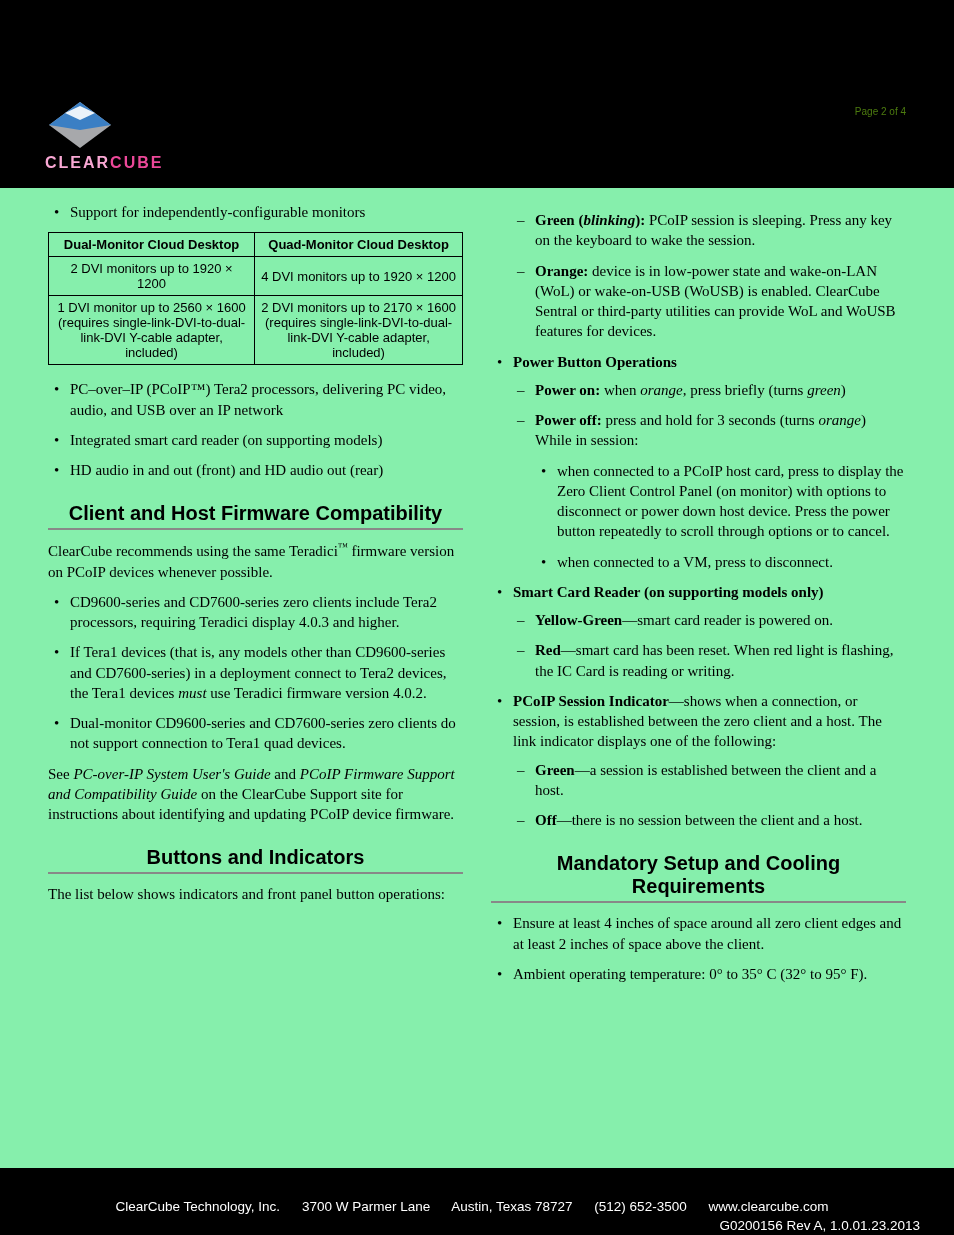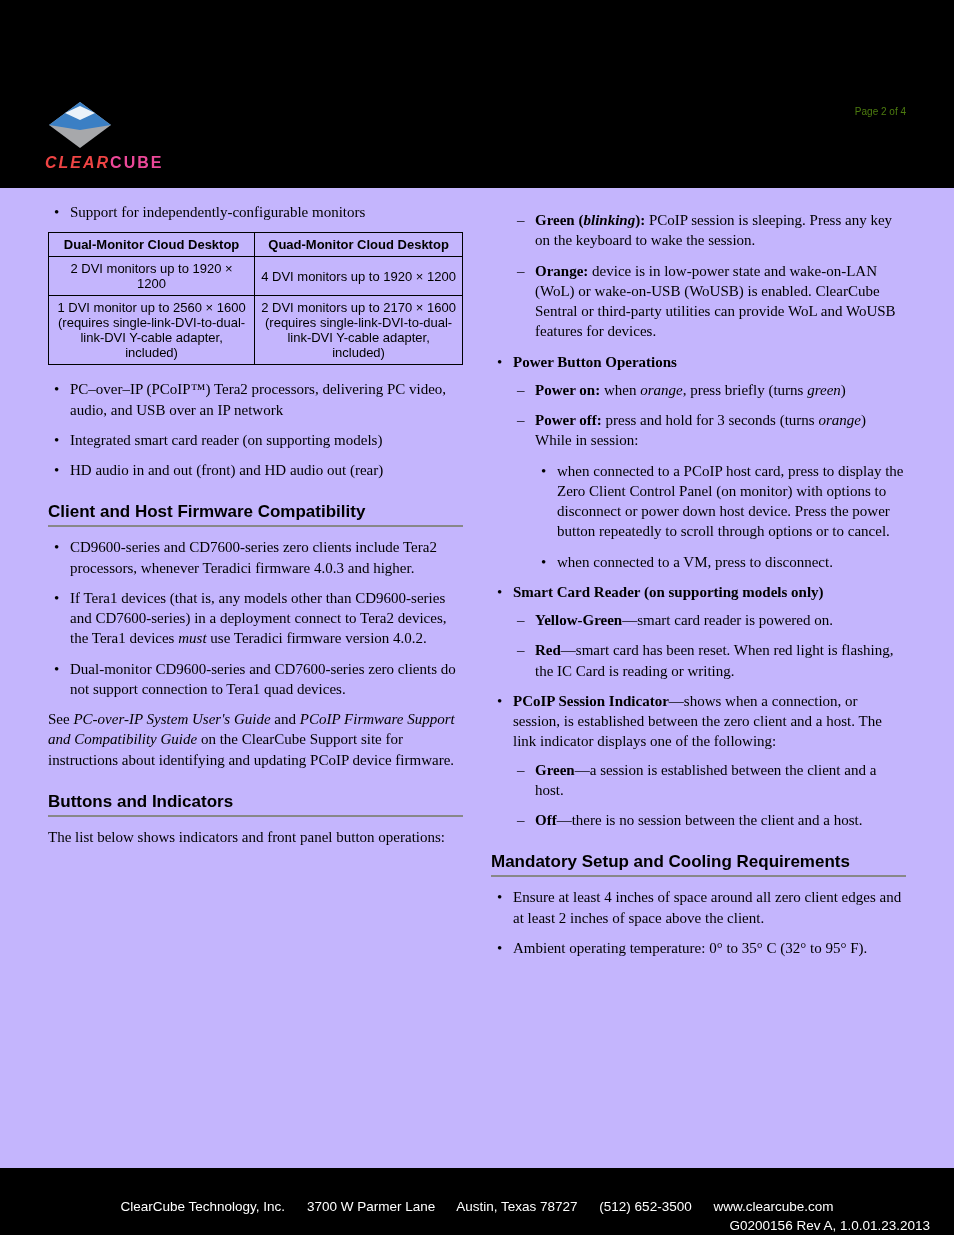--- a/index.html
+++ b/index.html
@@ -33,40 +33,41 @@
     top: 100px;
   }
   .logo svg { display: block; }
   .logo-text {
     font-family: Arial, sans-serif;
     font-weight: bold;
     letter-spacing: 2px;
     font-size: 16px;
     margin-top: 4px;
   }
-  .logo-clear { color: #ef4444; font-style: italic; }
+  .logo-clear { color: #f9a8d4; }
   .logo-cube { color: #ec4899; }
   .page {
-    background: #c4b5fd;
+    background: #86efac;
     width: 100%;
     padding: 14px 48px 70px 48px;
     min-height: 980px;
     column-count: 2;
     column-gap: 28px;
     column-fill: auto;
     height: 980px;
   }
   h2 {
     font-family: Arial, sans-serif;
     font-weight: bold;
-    font-size: 17px;
+    font-size: 20px;
     border-bottom: 2px solid #888;
     padding-bottom: 3px;
     margin-top: 22px;
     margin-bottom: 10px;
+    text-align: center;
   }
   p { margin-bottom: 10px; line-height: 1.35; }
   ul { list-style: none; margin-bottom: 8px; }
   ul.lvl1 > li { padding-left: 22px; position: relative; margin-bottom: 10px; line-height: 1.35; }
   ul.lvl1 > li::before { content: "•"; position: absolute; left: 6px; top: 0; }
   ul.lvl2 { margin-top: 8px; }
   ul.lvl2 > li { padding-left: 22px; position: relative; margin-bottom: 10px; line-height: 1.35; }
   ul.lvl2 > li::before { content: "–"; position: absolute; left: 4px; top: 0; }
   ul.lvl3 { margin-top: 8px; }
   ul.lvl3 > li { padding-left: 22px; position: relative; margin-bottom: 10px; line-height: 1.35; }
@@ -84,21 +85,21 @@
     padding: 4px 6px;
     text-align: center;
     vertical-align: middle;
   }
   table.monitor th { font-weight: bold; }
   .b { font-weight: bold; text-align: center; }
   .i { font-style: italic; }
   .sup { vertical-align: super; font-size: 10px; }
   .footer {
     position: absolute;
-    bottom: 0; left: 0; right: 0;
+    bottom: 0; left: 0; right: 10px;
     height: 51px;
     background: #000;
     color: #fff;
     font-family: Arial, sans-serif;
     font-size: 13.5px;
     text-align: center;
     padding-top: 14px;
     line-height: 1.4;
   }
   .footer-sep { display: inline-block; width: 18px; }
@@ -144,22 +145,25 @@
   </tbody>
     </table>
 
   <ul class="lvl1">
     <li>PC–over–IP (PCoIP™) Tera2 processors, delivering PC video, audio, and USB over an IP network</li>
     <li>Integrated smart card reader (on supporting models)</li>
     <li>HD audio in and out (front) and HD audio out (rear)</li>
   </ul>
 
   <h2>Client and Host Firmware Compatibility</h2>
-  <ul class="lvl1">
-    <li>CD9600-series and CD7600-series zero clients include Tera2 processors, whenever Teradici firmware 4.0.3 and higher.</li>
+  <p>
+    <span>ClearCube recommends using the same Teradici</span><span class="sup">™</span><span> firmware version on PCoIP devices whenever possible.</span>
+  </p>
+  <ul class="lvl1">
+    <li>CD9600-series and CD7600-series zero clients include Tera2 processors, requiring Teradici display 4.0.3 and higher.</li>
     <li>
       <span>If Tera1 devices (that is, any models other than CD9600-series and CD7600-series) in a deployment connect to Tera2 devices, the Tera1 devices </span><span class="i">must</span><span> use Teradici firmware version 4.0.2.</span>
     </li>
     <li>Dual-monitor CD9600-series and CD7600-series zero clients do not support connection to Tera1 quad devices.</li>
   </ul>
   <p>
     <span>See </span><span class="i">PC-over-IP System User's Guide</span><span> and </span><span class="i">PCoIP Firmware Support and Compatibility Guide</span><span> on the ClearCube Support site for instructions about identifying and updating PCoIP device firmware.</span>
   </p>
 
   <h2>Buttons and Indicators</h2>

